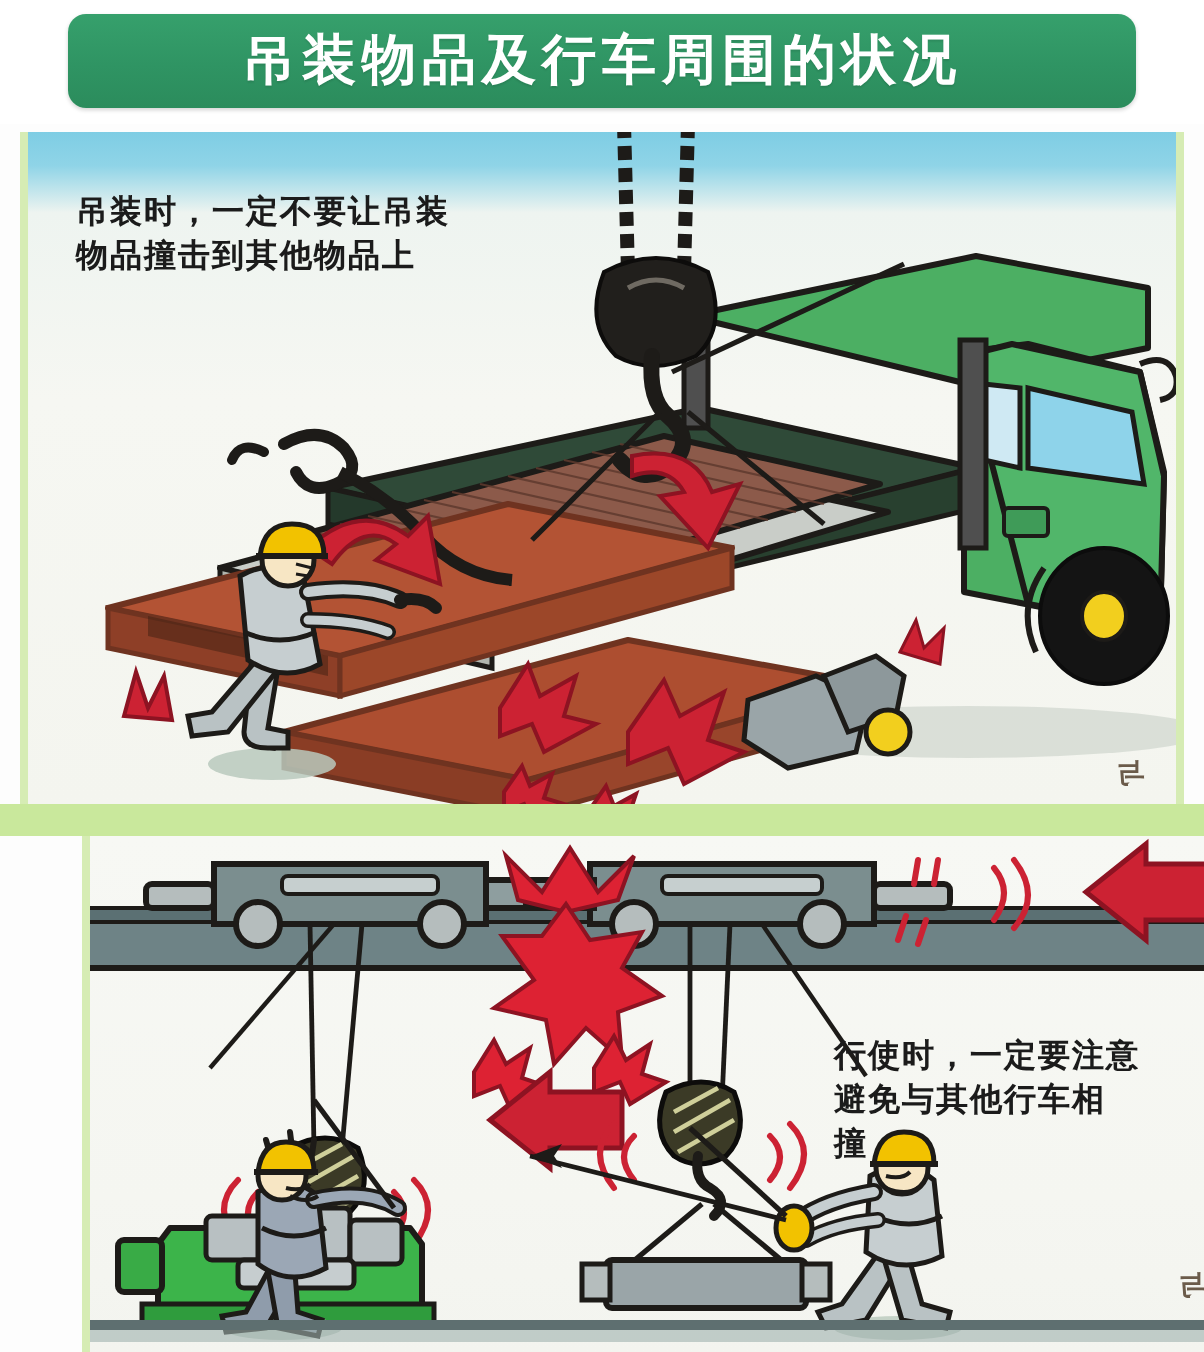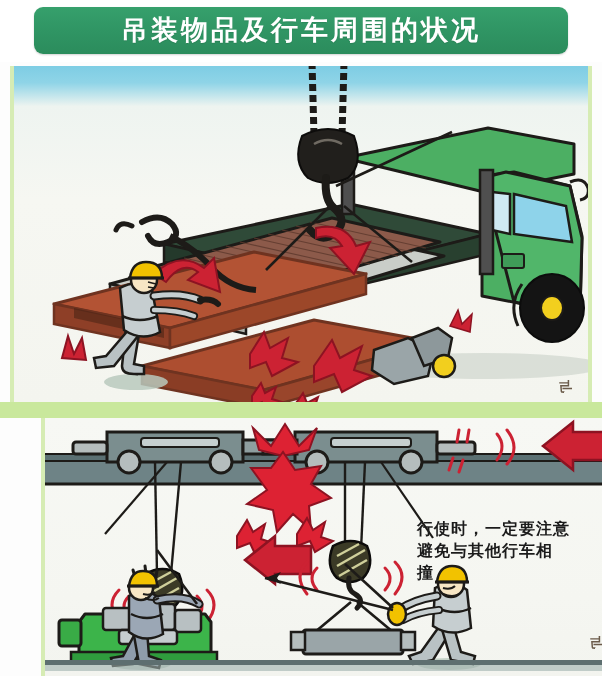--- a/index.html
+++ b/index.html
@@ -191,20 +191,22 @@
           <path d="M114 212 l36 0" stroke="#1d1b18" stroke-width="3"></path>
 
           <path d="M134 216 l8 2 M134 221 l6 1" stroke="#1d1b18" stroke-width="1.6"></path>
 
           <path d="M186 234 q12 -2 18 4" fill="none" stroke="#1d1b18" stroke-width="6" stroke-linecap="round"></path>
         </g>
 
       </svg>
     </div>
 
+    <div class="caption caption-top">吊装时，一定不要让吊装
+物品撞击到其他物品上</div>
 
     <div class="sig" style="right:16px;bottom:6px;">与</div>
   </div>
 
   <div class="divider"></div>
 
   <div class="panel panel-bottom">
 
     <div class="art" style="left:0;top:0;">
       <svg width="574" height="250" viewBox="0 0 574 250">

